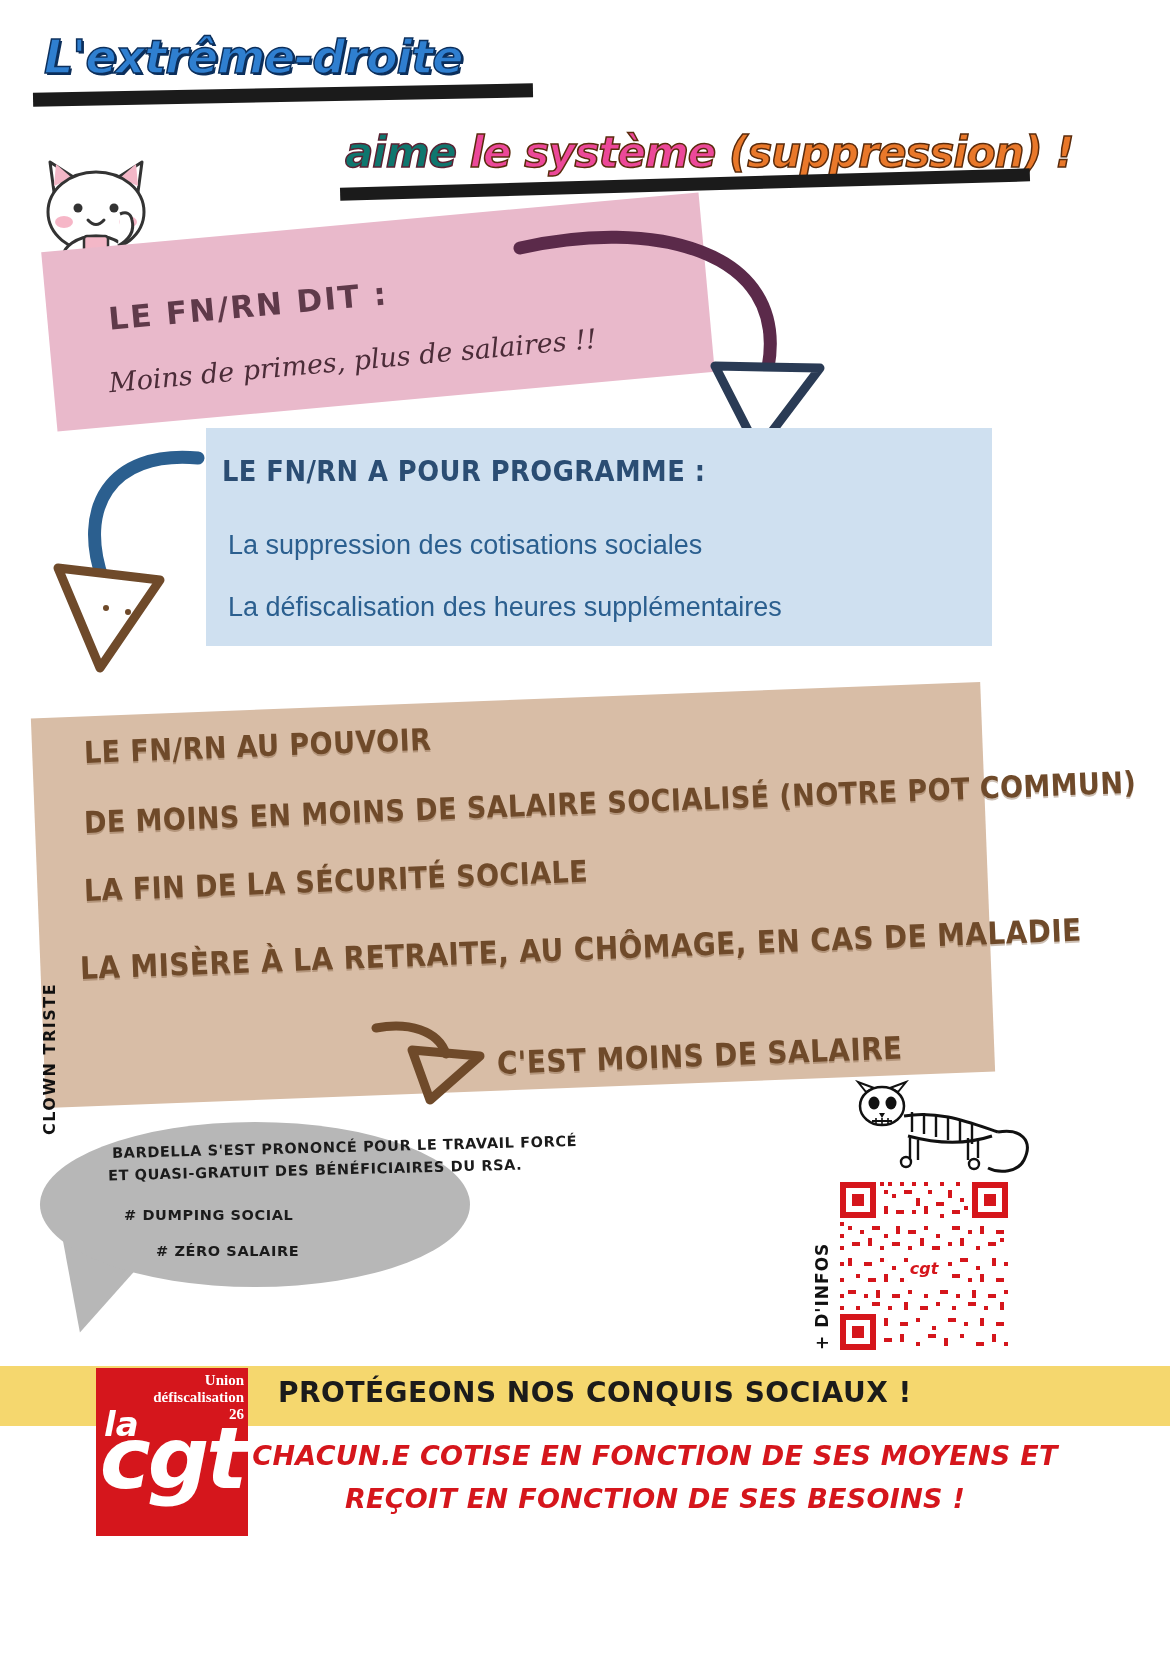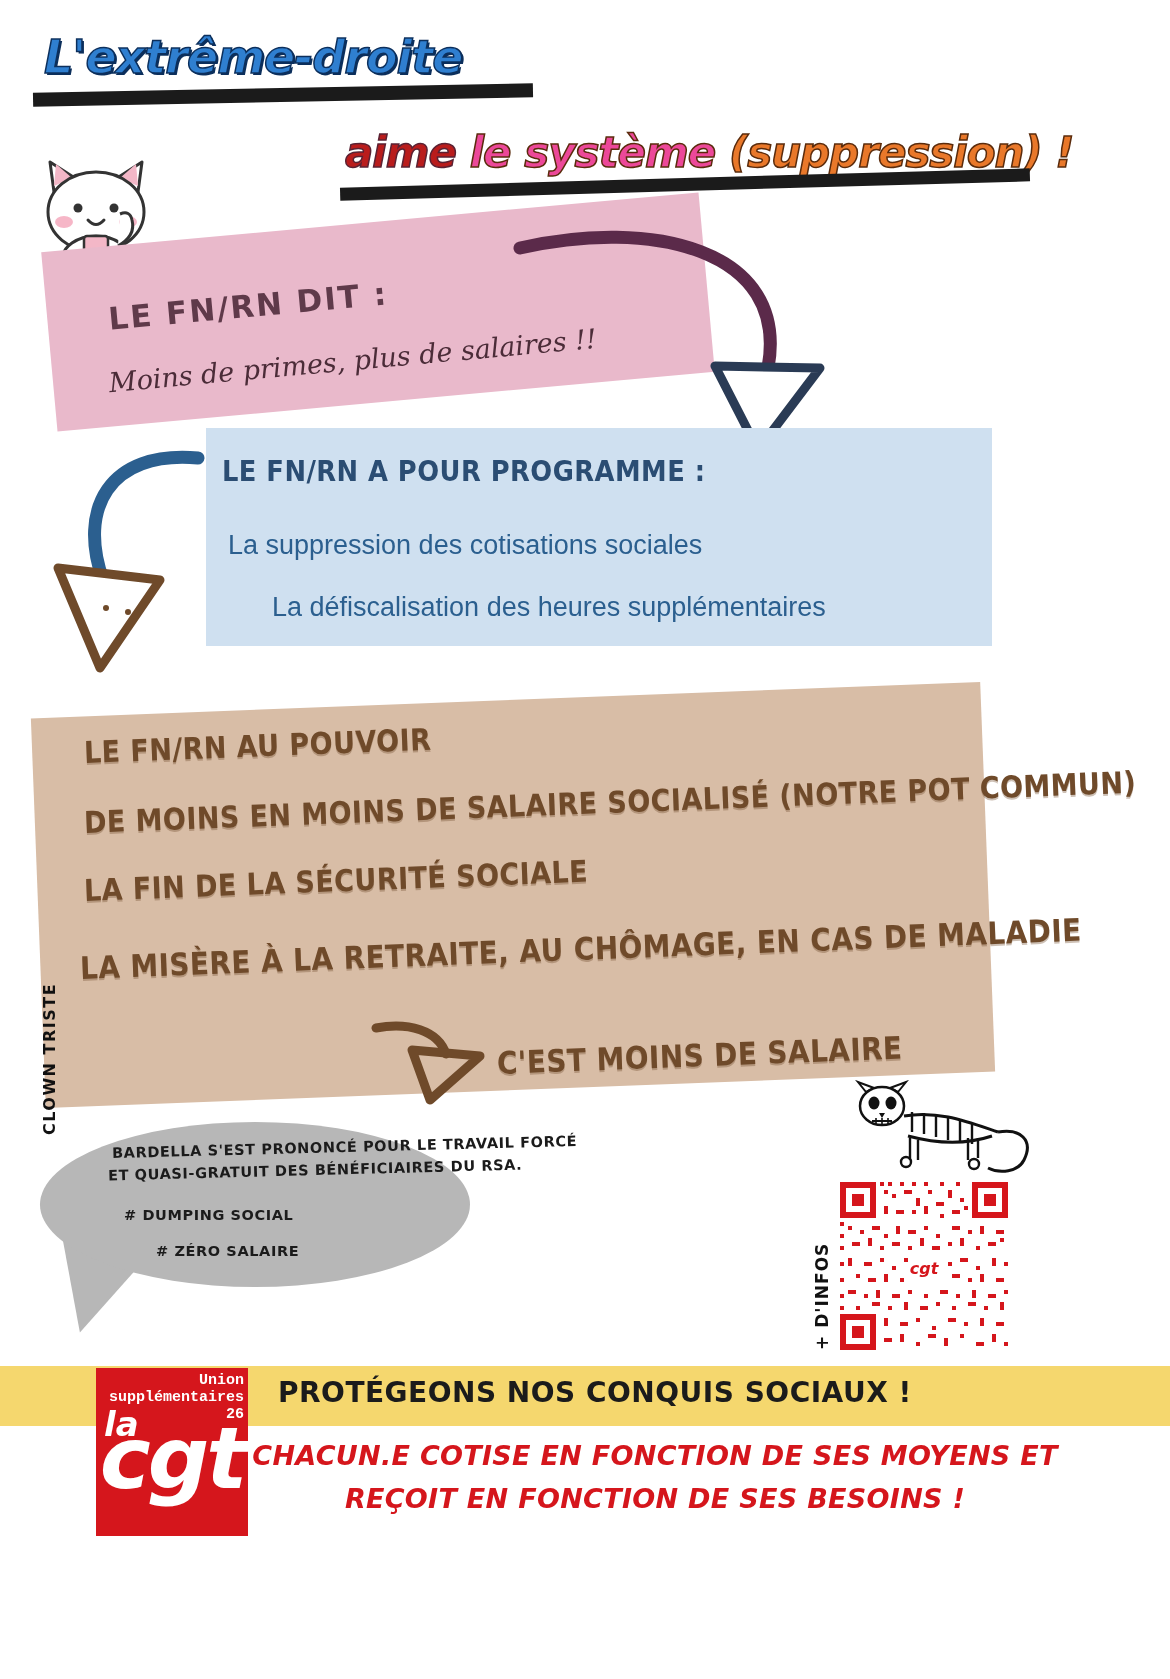--- a/index.html
+++ b/index.html
@@ -43,21 +43,21 @@
     position: absolute;
     left: 345px;
     top: 128px;
     font-family: "DejaVu Sans", sans-serif;
     font-weight: bold;
     font-style: italic;
     font-size: 42px;
     letter-spacing: -1px;
     white-space: nowrap;
   }
-  .title-2 .w1 { color: #b91c1c; -webkit-text-stroke: 1.5px #5a2233; }
+  .title-2 .w1 { color: #0f766e; -webkit-text-stroke: 1.5px #5a2233; }
   .title-2 .w2 { color: #ec4899; -webkit-text-stroke: 1.5px #5a2b0c; }
   .title-2 .w3 { color: #e9782a; -webkit-text-stroke: 1.5px #5a2b0c; }
   .title-2 .w4 { color: #e9782a; -webkit-text-stroke: 1.5px #5a2b0c; }
   .title-underline-2 {
     position: absolute;
     left: 340px;
     top: 178px;
     width: 690px;
     height: 13px;
     background: #1b1b1b;
@@ -136,21 +136,21 @@
   }
   .blue-item {
     position: absolute;
     left: 228px;
     font-size: 27px;
     color: #2b5f8f;
     font-family: "Liberation Sans", sans-serif;
     white-space: nowrap;
   }
   .blue-item.i1 { top: 530px; }
-  .blue-item.i2 { top: 592px; margin-left: 44px; }
+  .blue-item.i2 { top: 592px; }
 
   
   .tan-box {
     position: absolute;
     left: 38px;
     top: 700px;
     width: 950px;
     height: 390px;
     background: #d8bda6;
     transform: rotate(-2.2deg);
@@ -255,21 +255,21 @@
     height: 168px;
     background: #d5161c;
   }
   .cgt-union {
     position: absolute;
     left: 108px;
     top: 1372px;
     width: 136px;
     text-align: right;
     color: #ffffff;
-    font-family: Liberation Mono, monospace;
+    font-family: Liberation Serif, serif;
     font-weight: bold;
     font-size: 15px;
     line-height: 17px;
   }
   .cgt-word {
     position: absolute;
     left: 96px;
     top: 1415px;
     width: 152px;
     text-align: center;
@@ -536,20 +536,20 @@
       <rect x="84" y="82" width="2" height="2"></rect>
   </g>
   <rect x="36" y="36" width="16" height="16" fill="#ffffff"></rect>
   <text x="44" y="48" font-family="DejaVu Sans, sans-serif" font-size="8" font-weight="bold" font-style="italic" fill="#d5161c" text-anchor="middle">cgt</text>
 </svg>
 
 <div class="footer-band"></div>
 <div class="cgt-logo"></div>
 <div class="cgt-union">
   <div>Union</div>
-  <div>supplémentaires</div>
+  <div>défiscalisation</div>
   <div>26</div>
 </div>
 <div class="cgt-la">la</div>
 <div class="cgt-word">cgt</div>
 
 <div class="footer-headline">PROTÉGEONS NOS CONQUIS SOCIAUX !</div>
 <div class="footer-sub">CHACUN.E COTISE EN FONCTION DE SES MOYENS ET REÇOIT EN FONCTION DE SES BESOINS !</div>
 
 </body></html>

